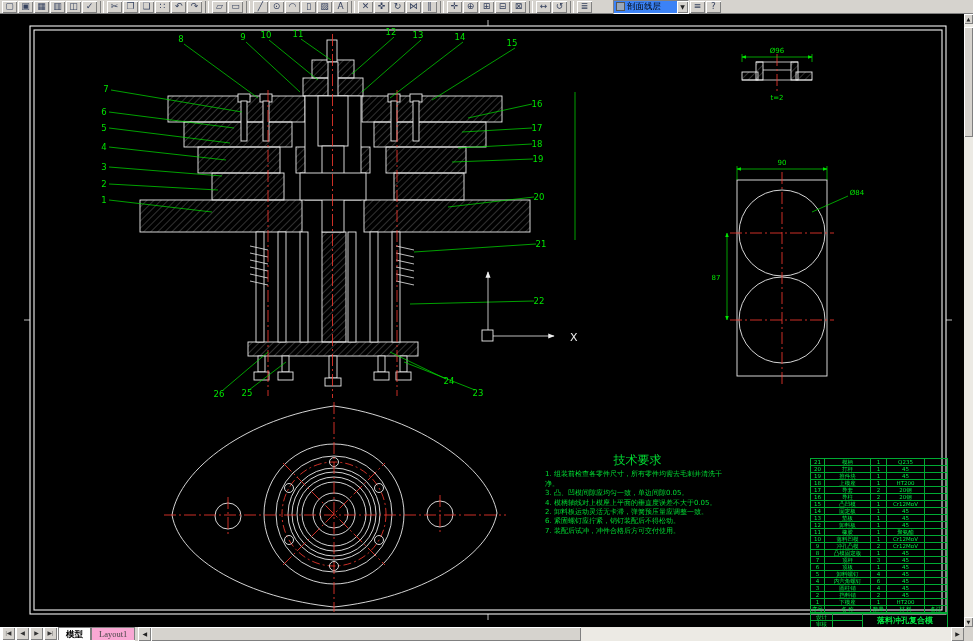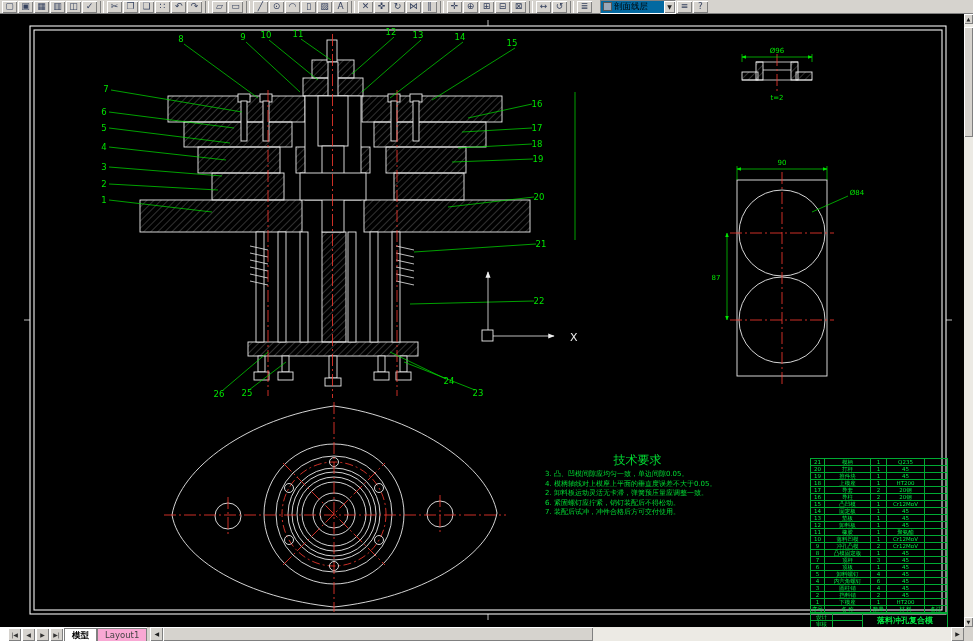--- a/index.html
+++ b/index.html
@@ -7,21 +7,21 @@
        font-family:"DejaVu Sans","Liberation Sans",sans-serif;}
 
   
   .toolbar{position:absolute;top:0;left:0;width:973px;height:14px;background:#d6d3ce;
            border-bottom:1px solid #808080;display:flex;align-items:center;gap:1px;
            padding:0 2px;box-sizing:border-box;}
   .tbtn{flex:0 0 15px;width:15px;height:12px;font-size:9px;line-height:11px;text-align:center;
         color:#35415e;background:#d6d3ce;overflow:hidden;cursor:default;
         box-shadow:inset 1px 1px 0 #fff,inset -1px -1px 0 #808080;}
   .tsep{flex:0 0 2px;height:12px;margin:0 2px;border-left:1px solid #808080;border-right:1px solid #fff;}
-  .combo{display:flex;align-items:center;height:12px;background:#0369a1;margin-left:7px;
+  .combo{display:flex;align-items:center;height:12px;background:#3b82f6;margin-left:20px;
          border:1px solid;border-color:#808080 #fff #fff #808080;font-size:8.5px;}
   .combo .sw{width:7px;height:7px;background:#9aa7b8;border:1px solid #555;margin:0 2px;}
   .combo .val{width:50px;color:#000;white-space:nowrap;overflow:hidden;}
   .combo .dd{width:11px;height:12px;background:#d6d3ce;text-align:center;font-size:6px;line-height:12px;
              box-shadow:inset 1px 1px 0 #fff,inset -1px -1px 0 #808080;color:#222;}
 
   
   .canvas{position:absolute;top:14px;left:0;width:964px;height:613px;background:#000;}
   .canvas svg{position:absolute;top:0;left:0;}
   svg text{font-family:"DejaVu Sans","Liberation Sans",sans-serif;}
@@ -57,21 +57,21 @@
   .sbtn{background:#d6d3ce;box-shadow:inset 1px 1px 0 #fff,inset -1px -1px 0 #808080;
         color:#222;text-align:center;cursor:default;}
   .vscroll .sbtn{height:10px;flex:0 0 10px;font-size:5px;line-height:10px;}
   .vtrack{flex:1;position:relative;}
   .vthumb{position:absolute;top:3px;left:0;width:9px;height:110px;background:#d6d3ce;
           box-shadow:inset 1px 1px 0 #fff,inset -1px -1px 0 #808080;}
 
   
   .bottombar{position:absolute;left:0;top:627px;width:973px;height:14px;background:#d6d3ce;
              display:flex;align-items:stretch;font-size:8.5px;}
-  .tabpane{display:flex;align-items:flex-end;background:#fff;padding-left:8px;}
+  .tabpane{display:flex;align-items:flex-start;background:#fff;padding-left:2px;font-family:Liberation Serif, serif;}
   .nav{width:13px;font-size:6px;line-height:13px;text-align:center;color:#333;background:#d6d3ce;
        box-shadow:inset 1px 1px 0 #fff,inset -1px -1px 0 #808080;margin-right:1px;}
   .tab{padding:0 7px;line-height:12px;border:1px solid #808080;border-bottom:none;background:#f9a8d4;
        color:#444;white-space:nowrap;}
   .tab.active{background:#fff;font-weight:bold;color:#000;}
   .hscroll{flex:1;display:flex;background:#eceae4;margin-left:3px;}
   .hscroll .sbtn{width:13px;flex:0 0 13px;font-size:6px;line-height:13px;}
   .hthumb{width:430px;background:#d6d3ce;box-shadow:inset 1px 1px 0 #fff,inset -1px -1px 0 #808080;}
   .hfill{flex:1;}
   .corner{flex:0 0 9px;background:#d6d3ce;}
@@ -349,20 +349,21 @@
         <line class="cl" x1="283" y1="463" x2="385" y2="565"></line>
         <line class="cl" x1="283" y1="565" x2="385" y2="463"></line>
         <line class="cl" x1="228" y1="497" x2="228" y2="535"></line>
         <line class="cl" x1="440" y1="495" x2="440" y2="533"></line>
       </g>
     </svg>
 
     <div class="notes">
       <div class="notes-title">技术要求</div>
       <div>
+          <div>1. 组装前检查各零件尺寸，所有零件均需去毛刺并清洗干净。</div>
           <div>3. 凸、凹模间隙应均匀一致，单边间隙0.05。</div>
           <div>4. 模柄轴线对上模座上平面的垂直度误差不大于0.05。</div>
           <div>2. 卸料板运动灵活无卡滞，弹簧预压量应调整一致。</div>
           <div>6. 紧固螺钉应拧紧，销钉装配后不得松动。</div>
           <div>7. 装配后试冲，冲件合格后方可交付使用。</div>
         </div>
     </div>
 
     <div class="bom">
       <table>

